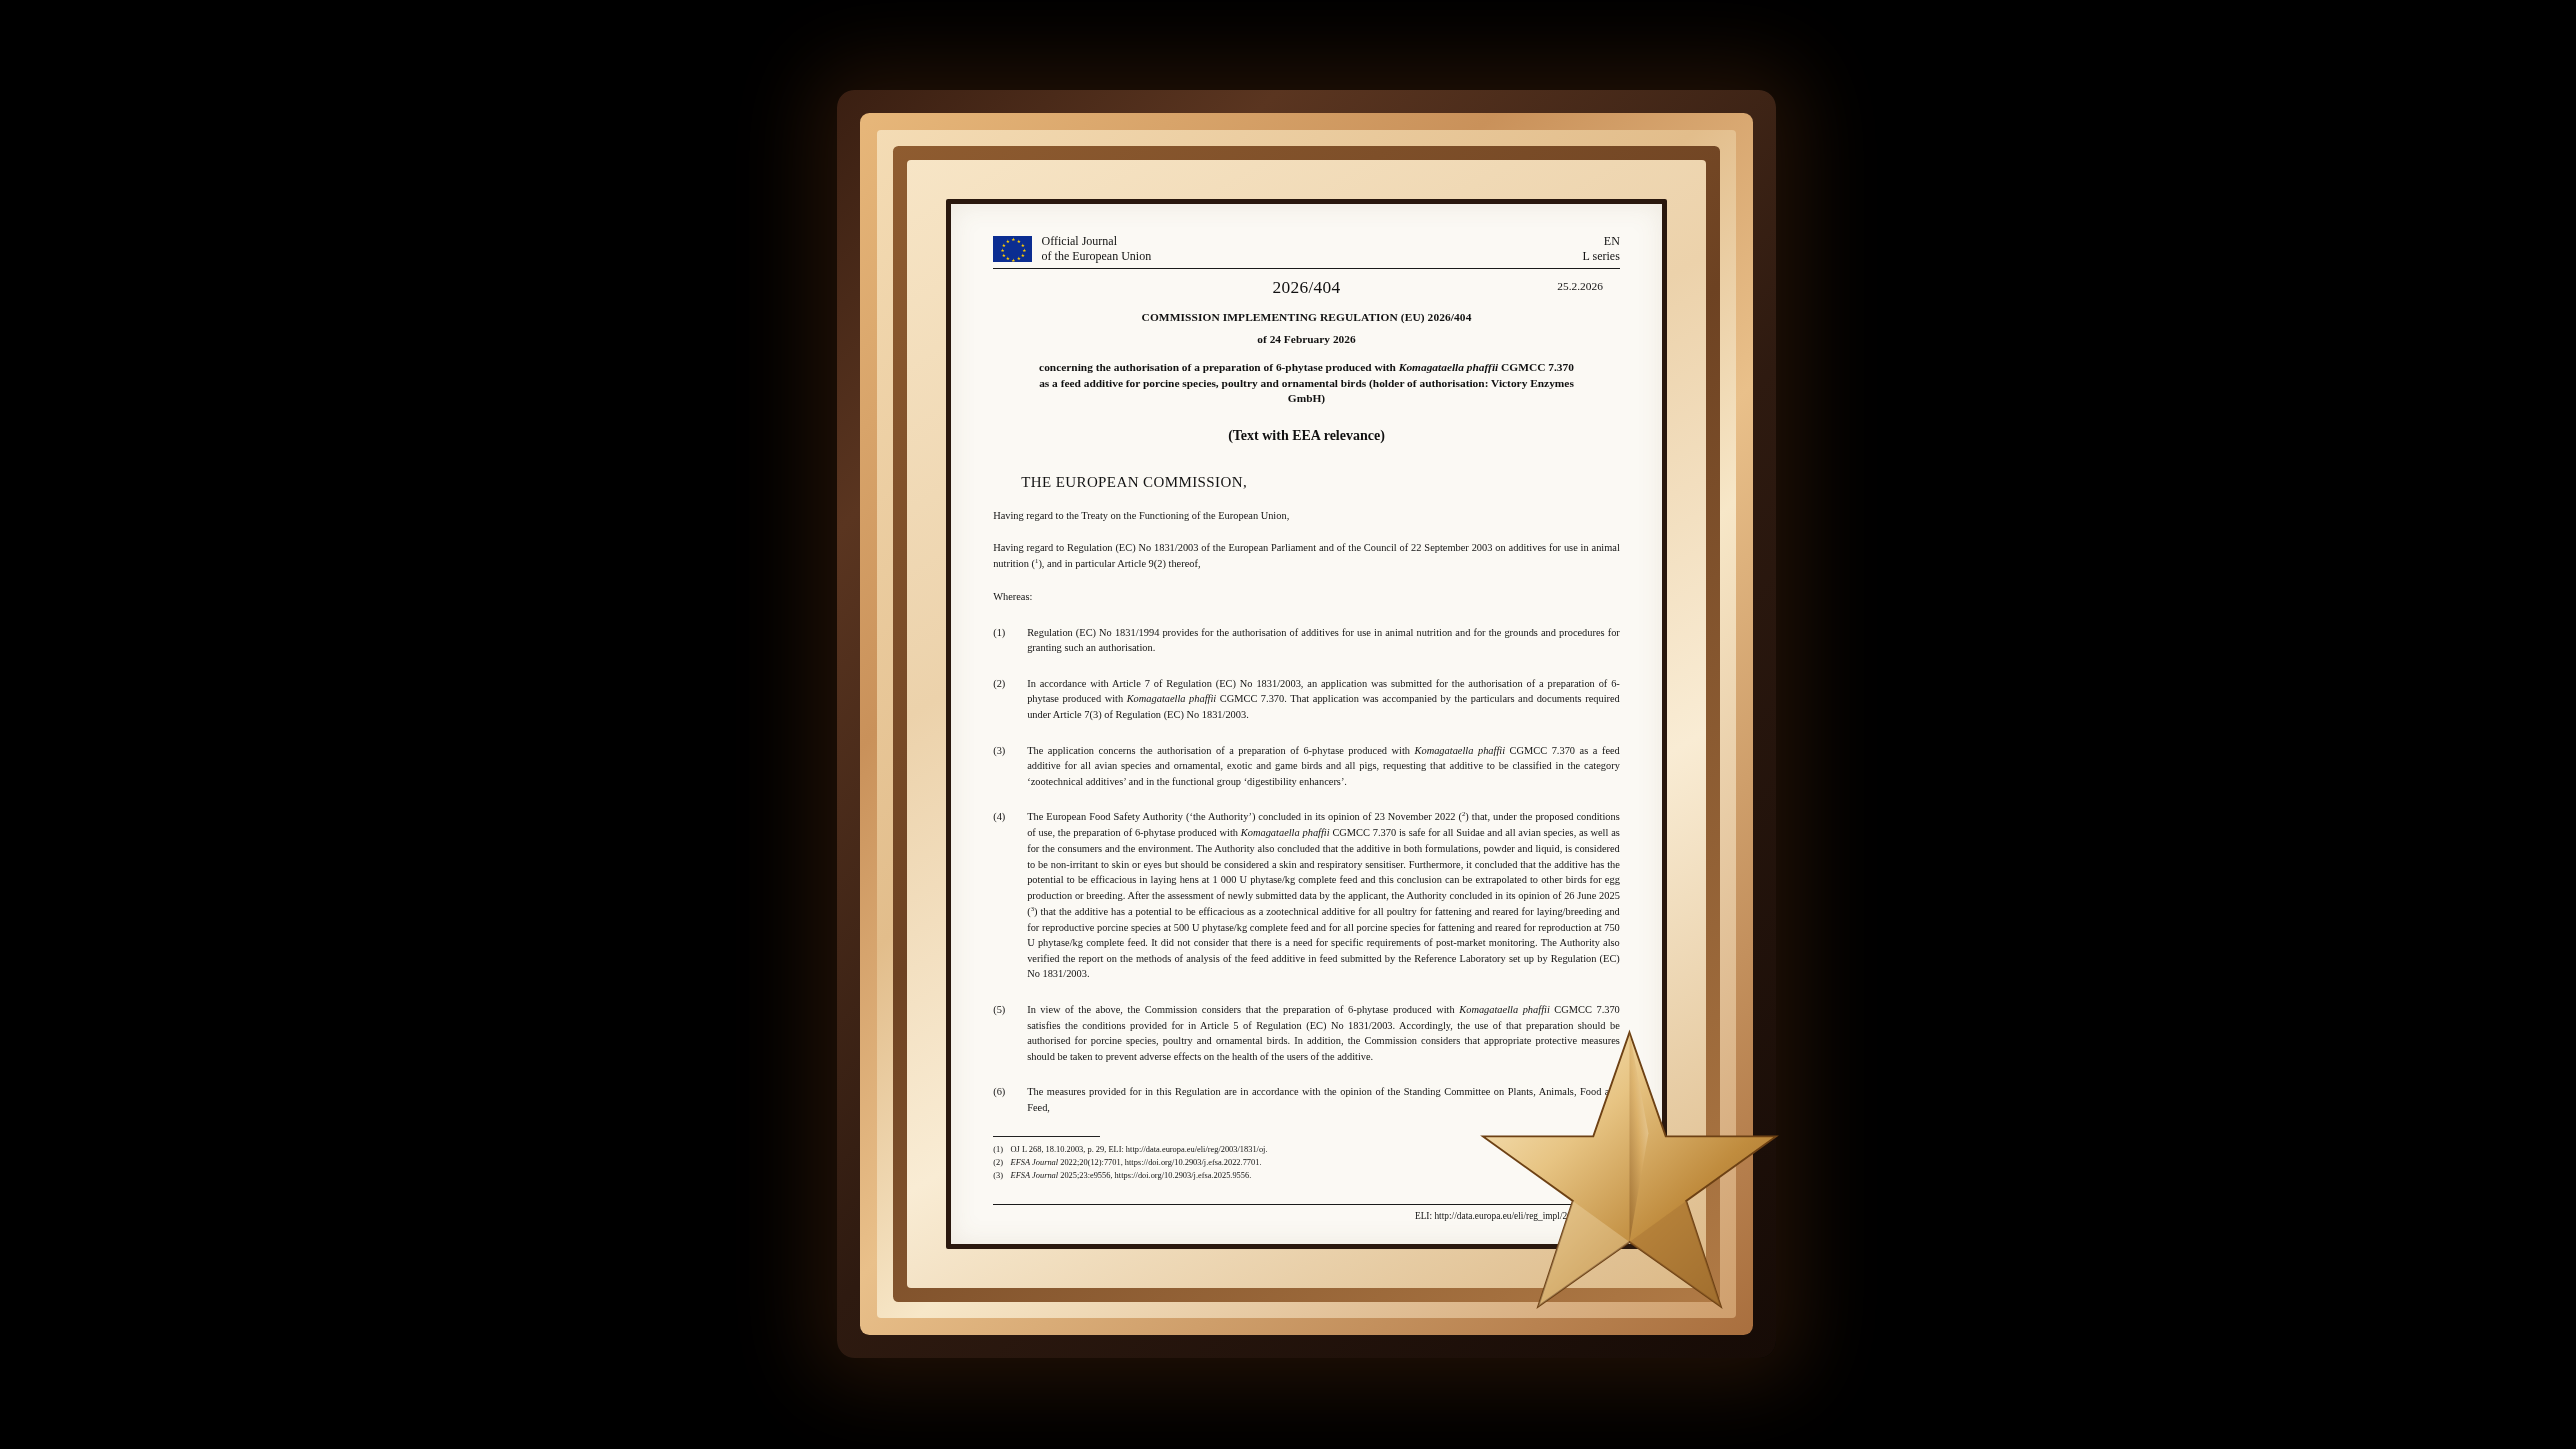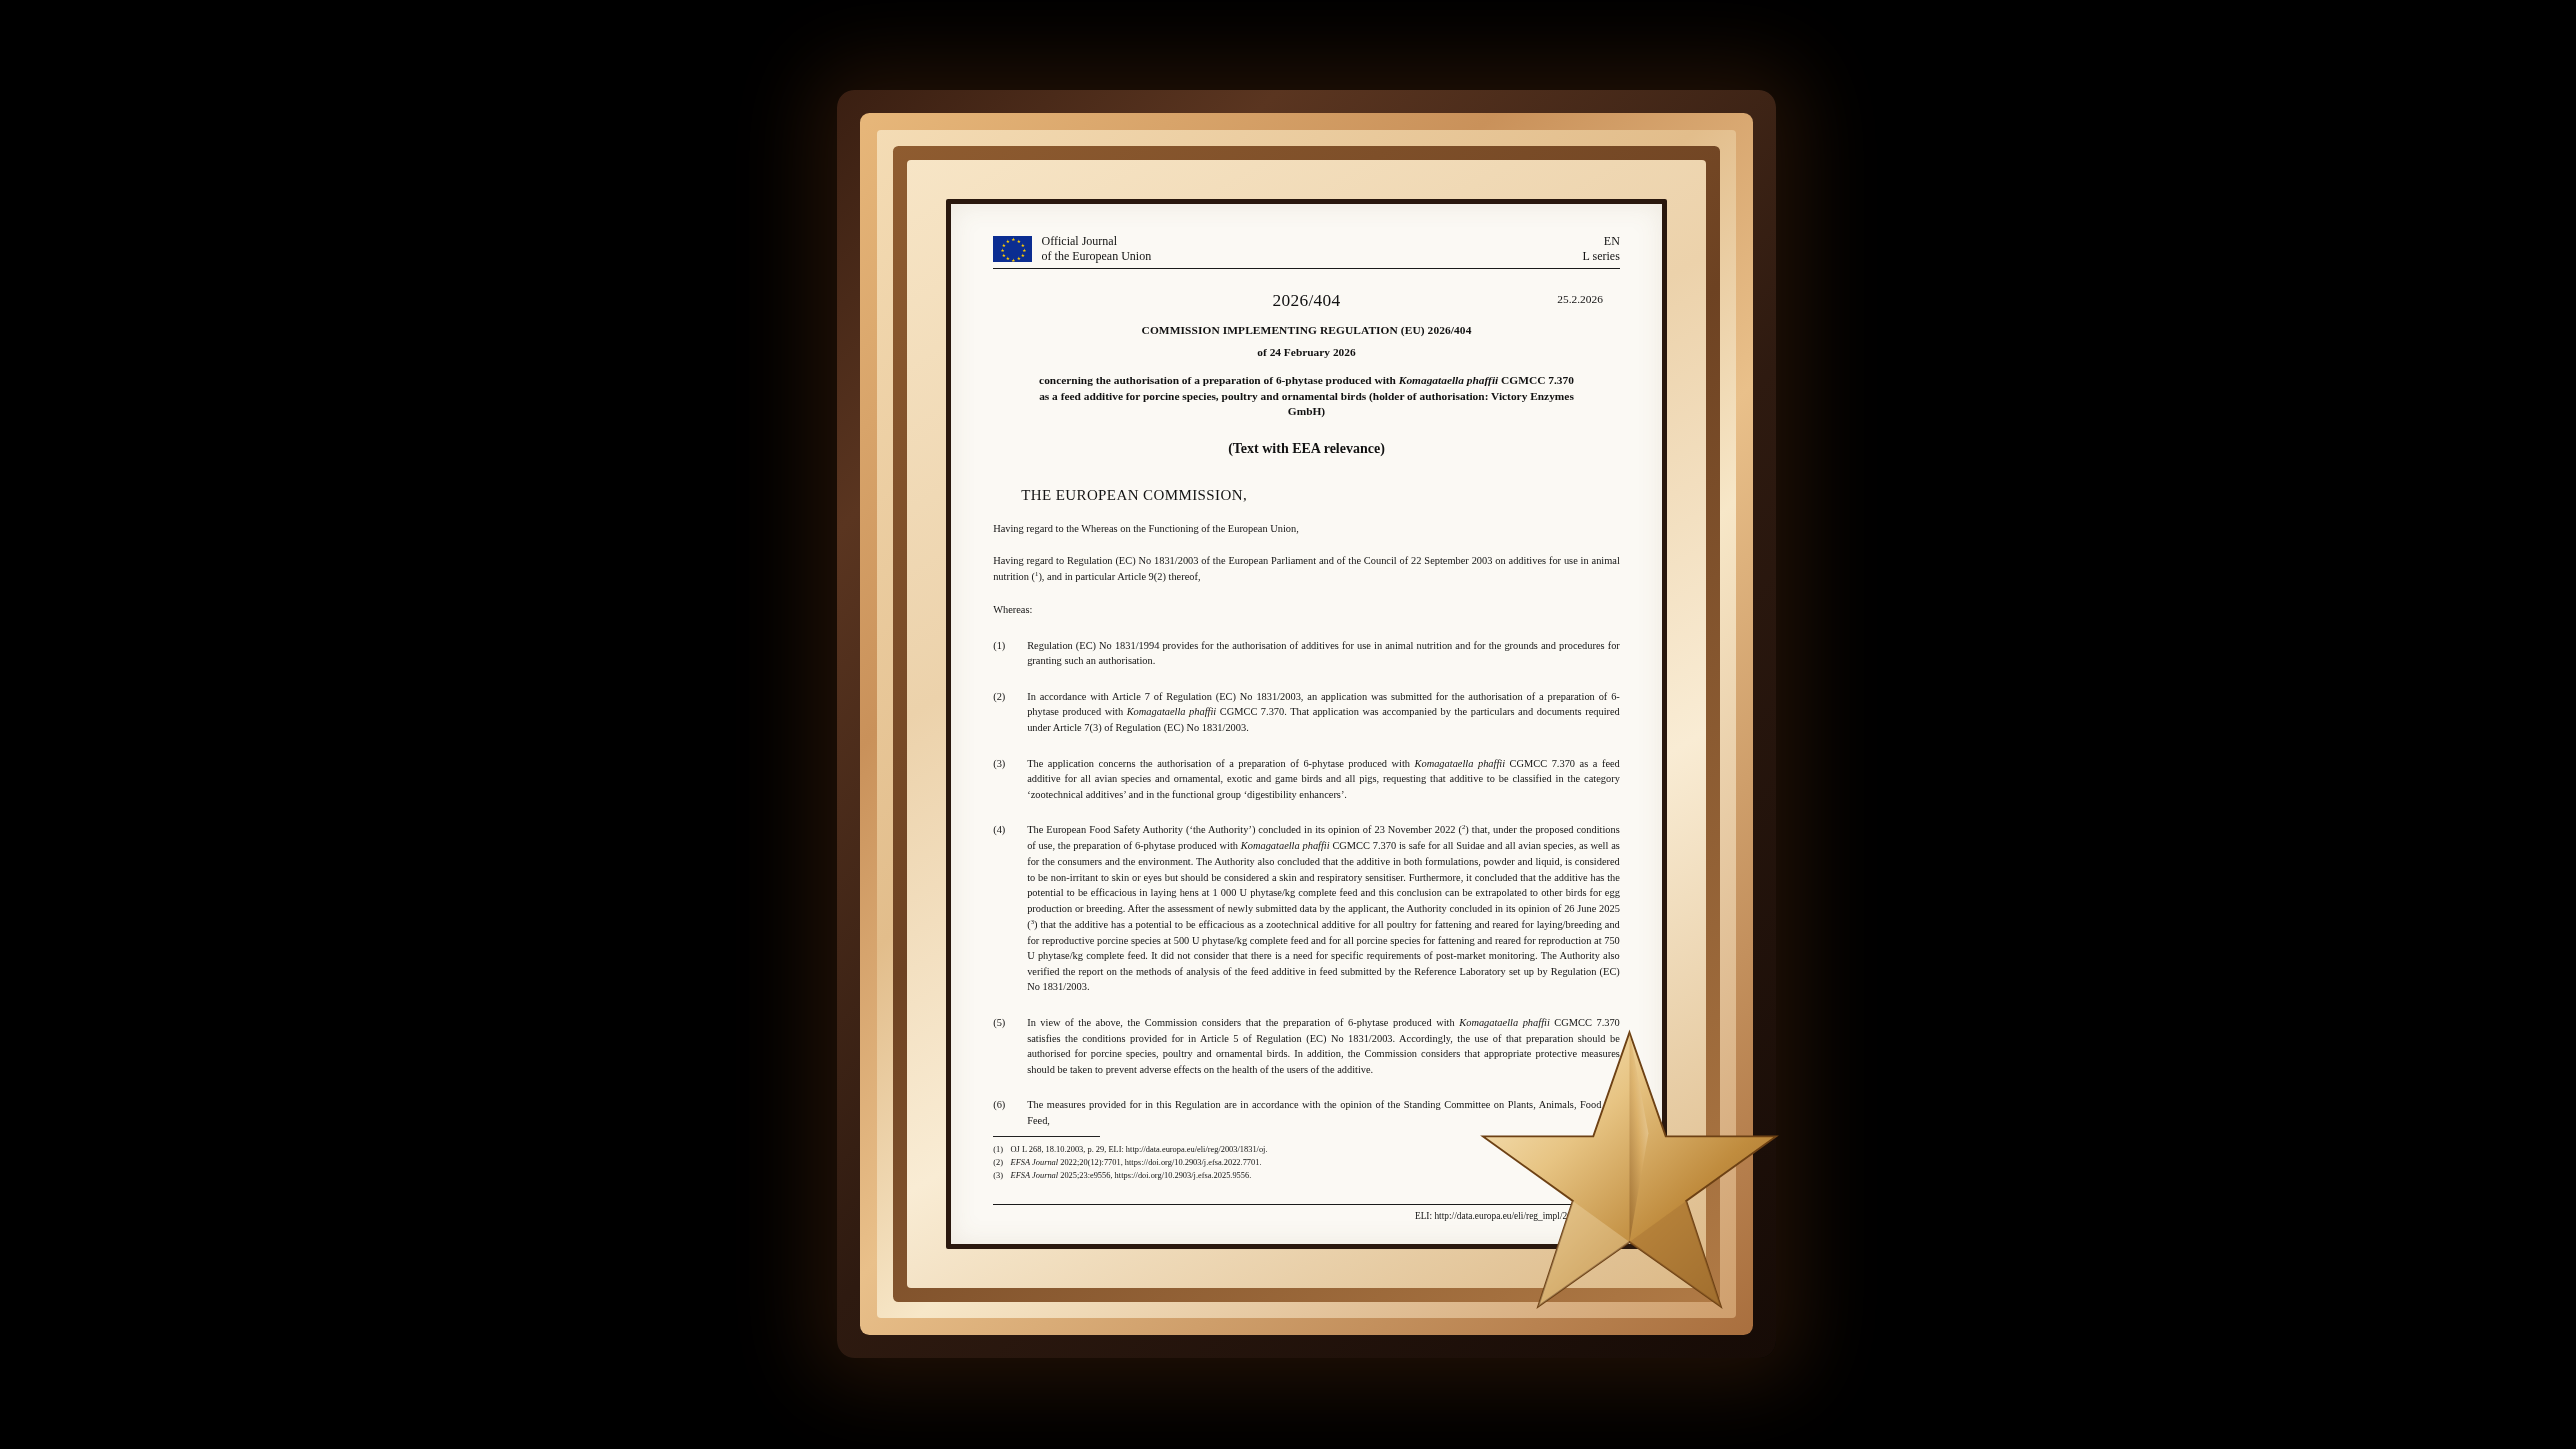--- a/index.html
+++ b/index.html
@@ -115,21 +115,21 @@
   .masthead-right {
     text-align: right;
     font-size: 12px;
     line-height: 1.25;
     color: #111;
   }
 
   
   .docnum-row {
     position: relative;
-    margin-top: 21px;
+    margin-top: 8px;
     height: 20px;
   }
   .docnum {
     text-align: center;
     font-size: 17.4px;
     letter-spacing: 0.3px;
     color: #111;
   }
   .docdate {
     position: absolute;
@@ -301,21 +301,21 @@
                     <div class="t-of">of 24 February 2026</div>
                     <div class="t-concerning">
                       <span>concerning the authorisation of a preparation of 6-phytase produced with </span><i>Komagataella phaffii</i><span> CGMCC 7.370 as a feed additive for porcine species, poultry and ornamental birds (holder of authorisation: Victory Enzymes GmbH)</span>
                     </div>
                     <div class="t-eea">(Text with EEA relevance)</div>
                   </div>
 
                   <div class="body-area">
                     <div class="smallcaps">THE EUROPEAN COMMISSION,</div>
 
-                    <div class="para">Having regard to the Whereas on the Functioning of the European Union,</div>
+                    <div class="para">Having regard to the Treaty on the Functioning of the European Union,</div>
 
                     <div class="para">
                       <span>Having regard to Regulation (EC) No 1831/2003 of the European Parliament and of the Council of 22 September 2003 on additives for use in animal nutrition (</span><sup>1</sup><span>), and in particular Article 9(2) thereof,</span>
                     </div>
 
                     <div class="para">Whereas:</div>
 
                     <div class="numbered">
                       <div class="n">(1)</div>
                       <div class="txt">Regulation (EC) No 1831/1994 provides for the authorisation of additives for use in animal nutrition and for the grounds and procedures for granting such an authorisation.</div>

